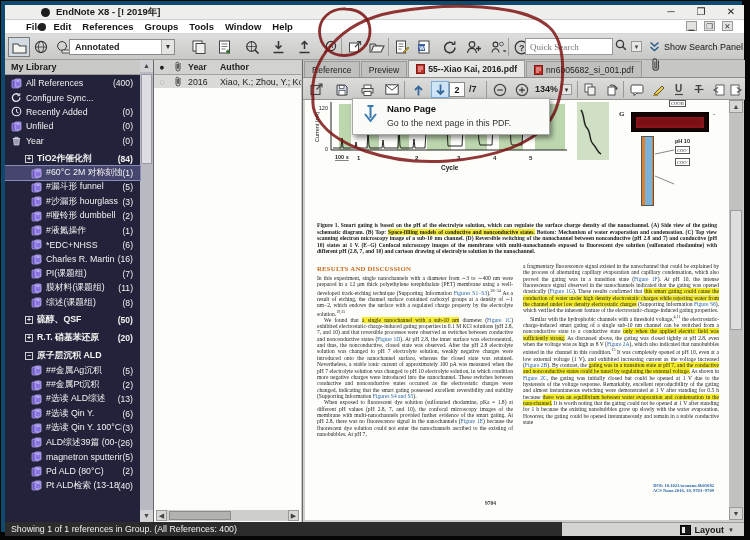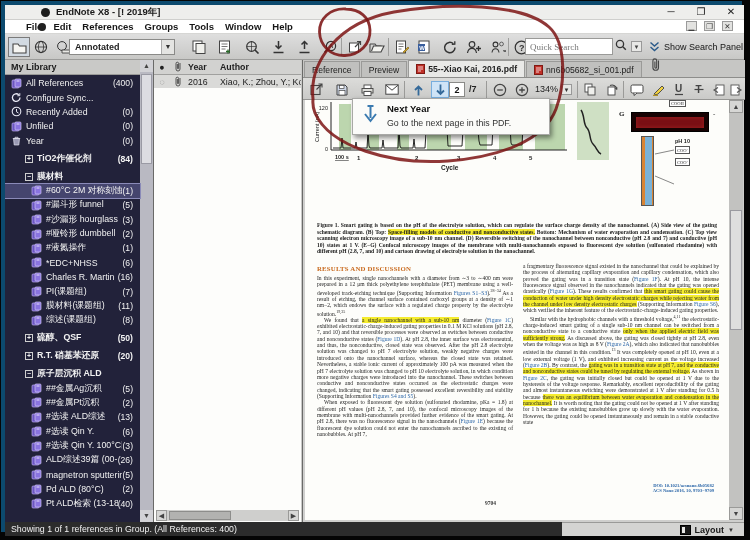--- a/index.html
+++ b/index.html
@@ -72,21 +72,21 @@
   #pdftabs{position:absolute;left:0;top:0;width:442px;height:17px;background:#c6c6c4;display:flex;align-items:flex-end;}
   .ptab{height:16px;display:flex;align-items:center;gap:3px;padding:0 7px;font-size:8.6px;color:#222;border:1px solid #9a9a98;border-bottom:none;background:#c0c0be;margin-left:1px;white-space:nowrap;}
   .ptab.act{background:#e9e9e7;font-weight:700;height:17px;}
   .pdficon{width:9px;height:10px;flex:none;}
   #tabclip{margin-left:8px;margin-bottom:2px;}
   #pdfbar{position:absolute;left:0;top:17px;width:442px;height:23px;background:linear-gradient(#dcdcda,#cacac8);border-top:1px solid #8d8d8b;border-bottom:1px solid #969694;}
   .pbi{position:absolute;top:3px;width:18px;height:17px;display:flex;align-items:center;justify-content:center;}
   .pbi.hov{background:#cfe4f7;border:1px solid #78aede;}
   .pbtxt{position:absolute;top:6px;font-size:9px;color:#222;font-weight:700;}
   #pagebox{position:absolute;left:146px;top:4px;width:16px;height:15px;background:#fff;border:1px solid #8a8a88;font-size:9px;font-weight:700;text-align:center;line-height:14px;color:#111;}
-  #zoomval{position:absolute;left:232px;top:6px;font-size:9px;font-weight:400;color:#222;}
+  #zoomval{position:absolute;left:232px;top:6px;font-size:9px;font-weight:700;color:#222;}
   #zoomdd{position:absolute;left:258px;top:6px;font-size:6px;color:#333;border:1px solid #999;background:#e6e6e4;width:11px;height:11px;text-align:center;line-height:10px;}
   .pdiv{position:absolute;top:3px;width:1px;height:17px;background:#9a9a98;}
 
   
   #pdfcontent{position:absolute;left:2px;top:40px;width:425px;height:420px;background:#fdfdfa;overflow:hidden;}
   #pdfvscroll{position:absolute;right:1px;top:40px;width:14px;height:420px;background:#c2c2c0;}
   #pdfvscroll .ar{position:absolute;left:0;width:14px;height:13px;background:#d6d6d4;border:1px solid #9a9a98;font-size:7px;text-align:center;line-height:12px;color:#444;}
   #pdfvscroll .thumb{position:absolute;left:1px;top:110px;width:12px;height:120px;background:#dedede;border:1px solid #9a9aa0;}
 
   .docserif{font-family:"Liberation Serif",serif;}
@@ -384,25 +384,20 @@
                 <path d="M1.8 3.5h7.4M4 3.5V2.3h3v1.2" fill="none" stroke="#e0e0ec" stroke-width="0.8"></path>
               </svg>
             </span>
             <span class="lbl">Year</span>
             <span class="cnt">(0)</span>
           </div>
           <div class="sb-row sb-group">
             <span class="exp">+</span>
             <span class="lbl">TiO2作催化剂</span>
             <span class="cnt">(84)</span>
-          </div>
-          <div class="sb-row sb-group">
-            <span class="exp">−</span>
-            <span class="lbl">膜材料</span>
-            <span class="cnt"></span>
           </div>
           <div class="sb-row sb-sub sb-sel">
             <span class="sb-ico">
               <svg width="11" height="11">
                 <rect x="1" y="2" width="7" height="8" rx="1" fill="#6a55c0" stroke="#bcaef0" stroke-width="0.7"></rect>
                 <rect x="4" y="1" width="6" height="8" rx="1" fill="#8a74e0" stroke="#d0c6f6" stroke-width="0.7"></rect>
                 <path d="M5.5 3h3" stroke="#fff" stroke-width="0.8"></path>
               </svg>
             </span>
             <span class="lbl">#60°C 2M 对称刻蚀 漏..</span>
@@ -872,17 +867,17 @@
 
 <svg id="redink">
   <path d="M346 9 C330 8 319 19 319.5 32 C320 46 331 56 345 55.5 C360 55 370.5 44 370 30 C369.5 17 360 9.5 346 9 Z" fill="none" stroke="#7c1414" stroke-width="2.8" stroke-linecap="round" opacity="0.88"></path>
   <path d="M313 99 C309 62 338 22 394 12 C448 2.5 522 3 549 27 C567 43 565 85 556 109 C544 141 499 157 448 161 C391 165 330 147 315 113 C312 106 313 101 313 99" fill="none" stroke="#7c1414" stroke-width="3" stroke-linecap="round" opacity="0.85"></path>
 </svg>
 
 <div id="tooltip">
   <span class="ticon"><svg width="17" height="22">
           <path d="M8.5 1v12M3 9l5.5 7L14 9M5.5 1h6" fill="none" stroke="#3a7ab0" stroke-width="2"></path>
         </svg></span>
-  <span class="tt">Next Year</span>
+  <span class="tt">Nano Page</span>
   <span class="td">Go to the next page in this PDF.</span>
 </div>
 
 </div>
 
 </body></html>

